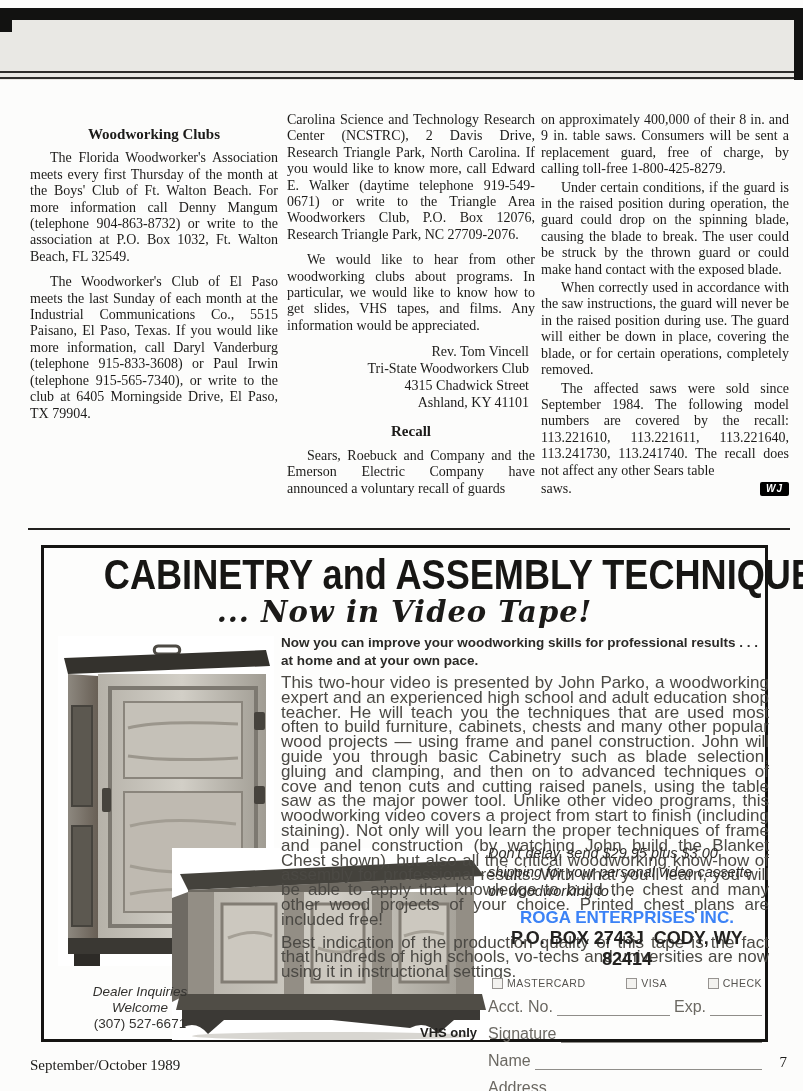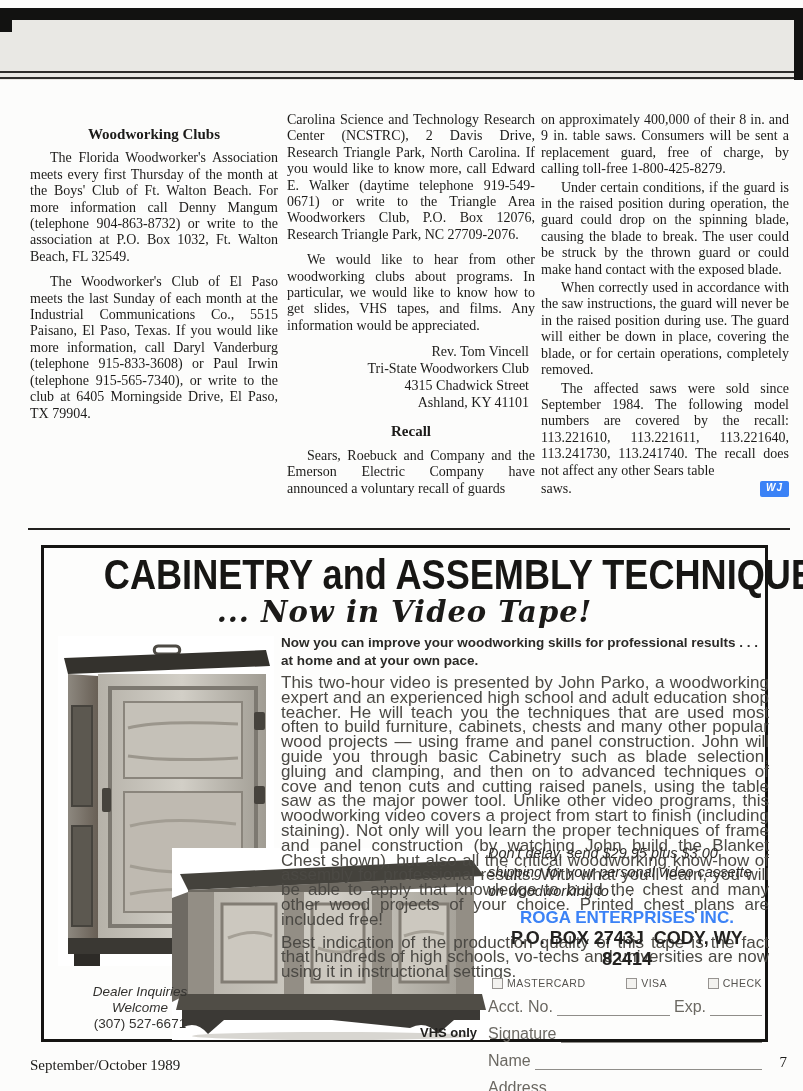--- a/index.html
+++ b/index.html
@@ -26,23 +26,23 @@
   .col-1{left:30px;}
   .col-2{left:287px;top:112px;}
   .col-3{left:541px;top:112px;}
   .col h3{
     margin:0 0 8px 0;font-size:15px;text-align:center;font-weight:bold;
   }
   .col p{margin:0 0 9px 0;}
   .col p.indent{text-indent:20px;}
   .col-3 p{margin:0 0 2px 0;}
   .address{text-align:right;margin:4px 6px 12px 0;line-height:17px;}
-  .endline{display:flex;justify-content:space-between;}
+  .endline{display:flex;justify-content:space-between;align-items:center;}
   .wj{
-    display:inline-block;background:#3b82f6;color:#fff;
+    display:inline-block;background:#000000;color:#fff;
     font-family:"Liberation Sans",sans-serif;font-weight:bold;font-style:italic;
     font-size:10px;line-height:14px;padding:0 6px;border-radius:2px;letter-spacing:1px;
   }
   
   .separator{position:absolute;left:28px;top:528px;width:762px;height:2px;background:#22211f;}
   
   .ad{
     position:absolute;left:41px;top:545px;width:727px;height:497px;
     box-sizing:border-box;border:3px solid #151412;background:#fdfdfc;
     font-family:"Liberation Sans","DejaVu Sans",sans-serif;

